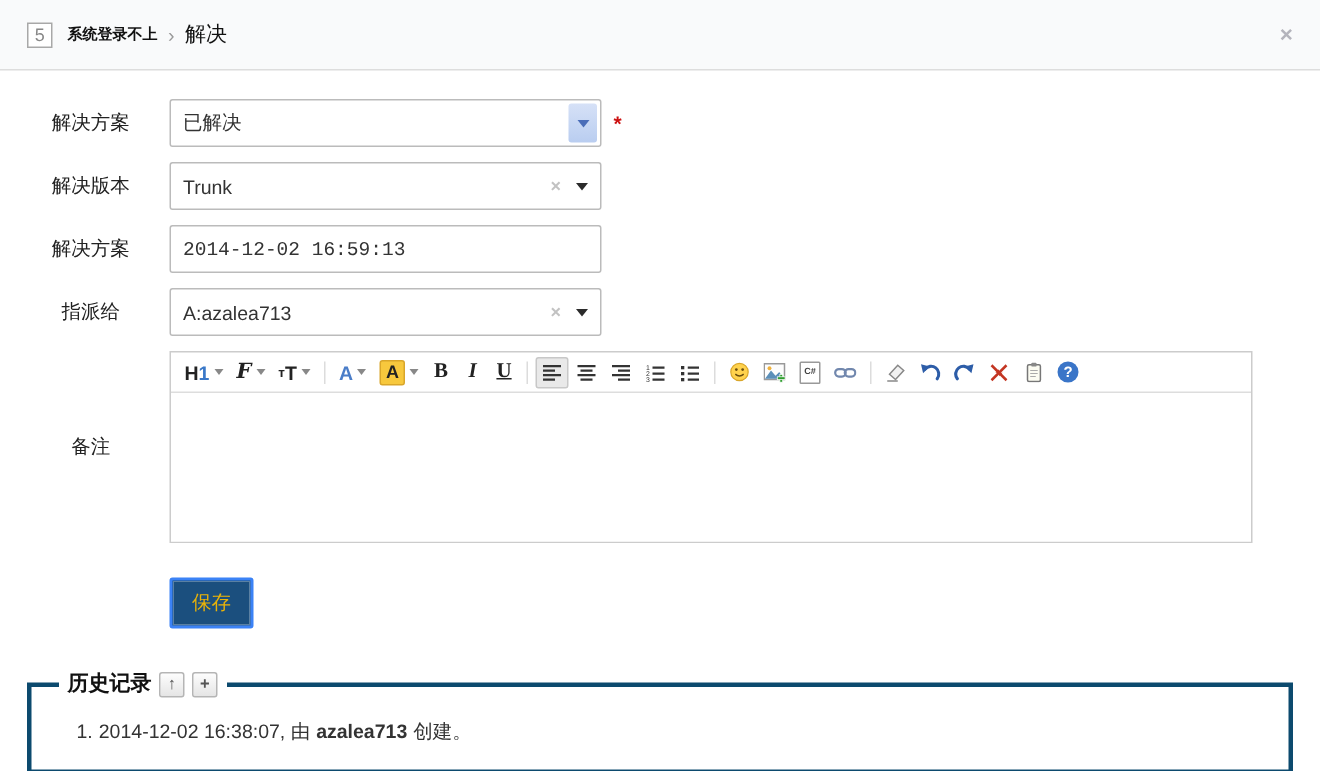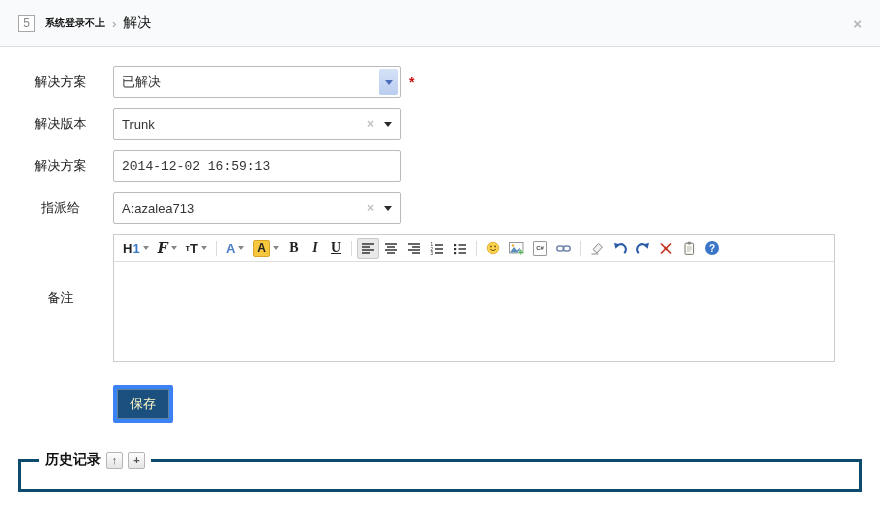--- a/index.html
+++ b/index.html
@@ -103,22 +103,22 @@
   .help-circle {
     width: 14px; height: 14px; border-radius: 50%;
     background: #3a75c8; color: #fff; font-weight: bold; font-size: 10px;
     display: inline-flex; align-items: center; justify-content: center;
   }
   .ebody { height: 99px; background: #fff; padding: 6px 8px; font-size: 13px; color: #333; outline: none; }
 
   
   .save-btn {
     margin: 13px 0 0 95px;
-    background: #1b4f7e; color: #fef9c3;
-    border: 4px solid #3b82f6; border-radius: 2px;
+    background: #1b4f7e; color: #eab308;
+    border: 2px solid #3b82f6; border-radius: 2px;
     box-shadow: inset 0 0 0 1px rgba(255,255,255,.28);
     font-size: 13px; font-family: "Liberation Sans", sans-serif;
     padding: 6px 13px; cursor: pointer;
   }
 
   
   fieldset.history {
     margin: 28px 18px 0; border: 3px solid #0c4a6e;
     padding: 4px 16px 16px;
   }
@@ -387,13 +387,16 @@
 <fieldset class="history">
   <legend>
     <span class="hist-title">历史记录</span>
     <button class="mini-btn">
         <span>↑</span>
       </button>
     <button class="mini-btn">
         <span>+</span>
       </button>
   </legend>
+  <div class="hist-entry">
+    <span class="hist-index">1.</span><span>2014-12-02 16:38:07, 由</span><span class="hist-user">azalea713</span><span>创建。</span>
+  </div>
 </fieldset>
 
 </body></html>

